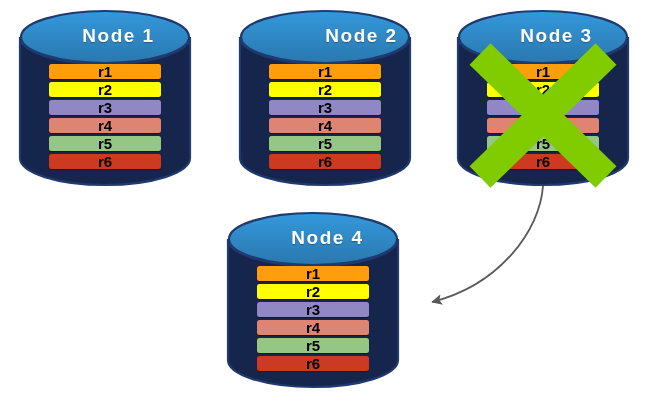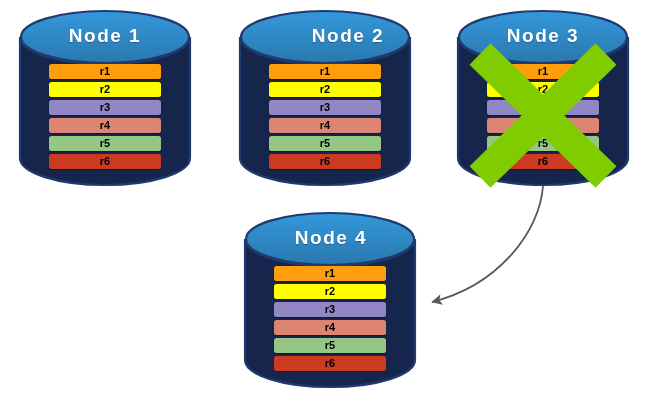--- a/index.html
+++ b/index.html
@@ -17,20 +17,21 @@
 
   #canvas {
     position: absolute;
     left: 0; top: 0;
     width: 646px;
     height: 402px;
   }
 
   .node {
     position: absolute;
+    padding-left: 27px;
   }
 
   .node-svg {
     position: absolute;
     left: 0; top: 0;
     overflow: visible;
   }
 
   .node-title {
     position: absolute;
@@ -52,21 +53,21 @@
   }
 
   .row {
     position: absolute;
     height: 15px;
     border-radius: 2.5px;
     box-shadow: 0 1px 1px rgba(0,0,0,0.35);
     text-align: center;
     color: #000000;
     font-weight: bold;
-    font-size: 11px;
+    font-size: 15px;
     line-height: 15px;
     font-family: "Liberation Sans", sans-serif;
     box-sizing: border-box;
   }
 
   .xmark {
     position: absolute;
     overflow: visible;
     pointer-events: none;
   }
@@ -146,21 +147,21 @@
         <div class="row" style="background: rgb(150, 198, 131); left: 29px; width: 112px; top: 126px;">r5</div>
         <div class="row" style="background: rgb(204, 58, 34); left: 29px; width: 112px; top: 144px;">r6</div>
       </div>
       <svg class="xmark" width="170" height="175" viewBox="0 0 170 175" style="left: 0px; top: 0px;">
         <g stroke="#80CC00" stroke-width="30" stroke-linecap="butt" fill="none">
           <line x1="22" y1="44" x2="148" y2="167"></line>
           <line x1="148" y1="44" x2="22" y2="167"></line>
         </g>
       </svg>
     </div>
-    <div class="node" style="left: 245px; top: 212px; width: 172px; height: 175px;">
+    <div class="node" style="left: 228px; top: 212px; width: 172px; height: 175px;">
       <svg class="node-svg" width="170" height="175" viewBox="0 0 170 175">
         <defs>
           <linearGradient id="topgrad-3" x1="0" y1="0" x2="0" y2="1">
             <stop offset="0" stop-color="#3498DB"></stop>
             <stop offset="1" stop-color="#2A78AE"></stop>
           </linearGradient>
         </defs>
         <path d="M 0,27 L 0,148 A 85,27 0 0 0 170,148 L 170,27 A 85,27 0 0 1 0,27 Z" fill="#16254B" stroke="#1F3A6E" stroke-width="2.2"></path>
         <ellipse cx="85" cy="27" rx="84" ry="26" fill="url(#topgrad-3)" stroke="#1F3A6E" stroke-width="2.2"></ellipse>
       </svg>

